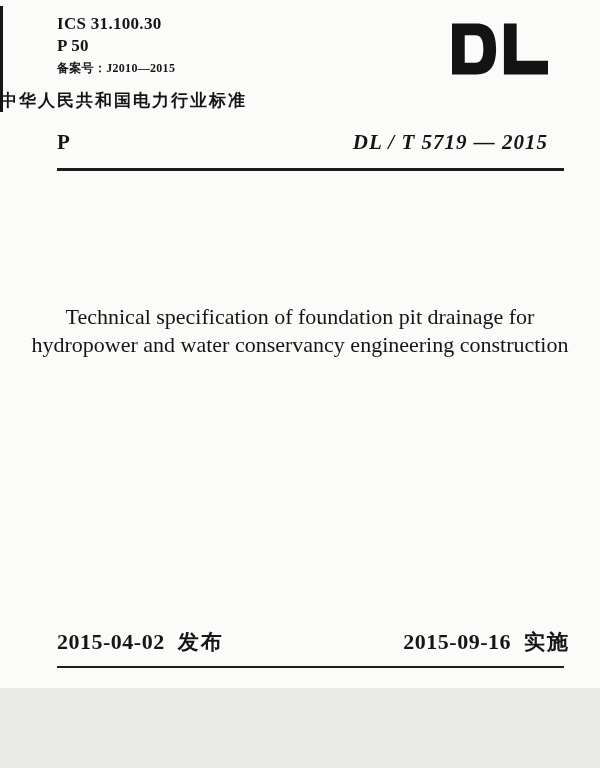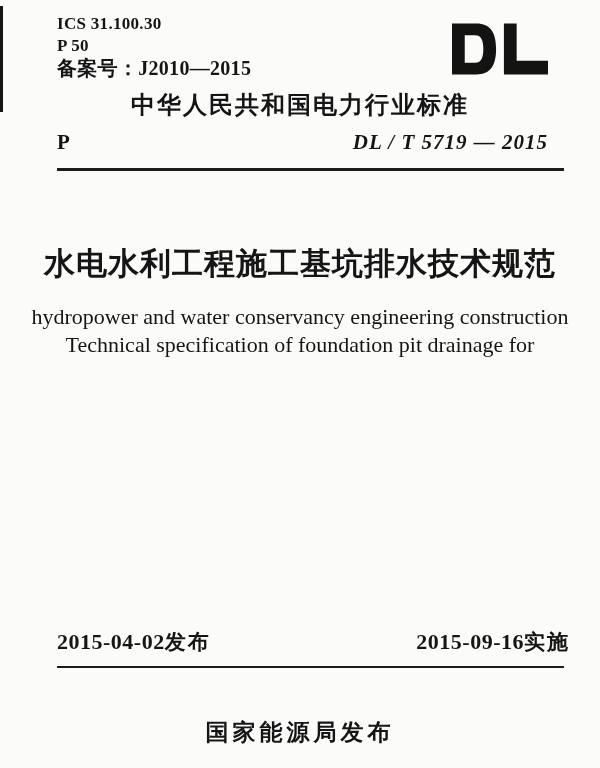--- a/index.html
+++ b/index.html
@@ -1,61 +1,61 @@
 <!DOCTYPE html>
 <html><head>
 <meta charset="utf-8">
 <style>
   html, body { margin: 0; padding: 0; }
   body { background: #e9e9e7; }
   .page {
     position: relative;
     width: 600px;
-    height: 768px;
+    height: 688px;
     margin: 0 auto;
     background: #fbfbfa;
     color: #151515;
     overflow: hidden;
     font-family: "Liberation Serif", "DejaVu Serif", serif;
   }
   .scan-mark {
     position: absolute;
     left: 0; top: 6px;
     width: 3px; height: 106px;
     background: #161616;
   }
   .meta {
     position: absolute;
     left: 57px; top: 13px;
     font-weight: bold;
     font-size: 17px;
     line-height: 22px;
     letter-spacing: 0.3px;
   }
-  .meta .record { font-size: 20px; }
+  .meta .record { font-size: 12px; }
   .logo {
     position: absolute;
     left: 452px; top: 23px;
     width: 96px; height: 52px;
   }
   .logo svg { display: block; width: 96px; height: 52px; }
   .sr-only {
     position: absolute;
     width: 1px; height: 1px;
     overflow: hidden;
     clip: rect(0 0 0 0);
     white-space: nowrap;
   }
   .std-caption {
     position: absolute;
     left: 0; right: 0; top: 89px;
-    text-align: center;
+    text-align: left;
     font-family: "Liberation Sans", "DejaVu Sans", sans-serif;
     font-weight: bold;
-    font-size: 24px;
+    font-size: 17px;
     letter-spacing: 2px;
   }
   .num-row {
     position: absolute;
     left: 57px; right: 52px; top: 130px;
     display: flex;
     justify-content: space-between;
     align-items: baseline;
     font-weight: bold;
     font-size: 21px;
@@ -84,21 +84,21 @@
     font-size: 22px;
     line-height: 28px;
   }
   .dates-row {
     position: absolute;
     left: 57px; right: 30px; top: 628px;
     display: flex;
     justify-content: space-between;
     align-items: baseline;
   }
-  .date-group { display: flex; align-items: baseline; gap: 0; }
+  .date-group { display: flex; align-items: baseline; gap: 13px; }
   .date-num {
     font-weight: bold;
     font-size: 22px;
     letter-spacing: 0.5px;
   }
   .date-label {
     font-family: "Liberation Sans", "DejaVu Sans", sans-serif;
     font-weight: bold;
     font-size: 21px;
     letter-spacing: 2px;
@@ -139,25 +139,24 @@
 
   <div class="std-caption">中华人民共和国电力行业标准</div>
 
   <div class="num-row">
     <span>P</span>
     <span class="std-no">DL / T  5719 — 2015</span>
   </div>
 
   <div class="rule rule-top"></div>
 
-  <div class="title-zh">水电水利工程施工基坑排水技术规范</div>
 
   <div class="title-en">
+    <div>Technical specification of foundation pit drainage for</div>
     <div>hydropower and water conservancy engineering construction</div>
-    <div>Technical specification of foundation pit drainage for</div>
   </div>
 
   <div class="dates-row">
     <div class="date-group">
       <span class="date-num">2015-04-02</span>
       <span class="date-label">发布</span>
     </div>
     <div class="date-group">
       <span class="date-num">2015-09-16</span>
       <span class="date-label">实施</span>

